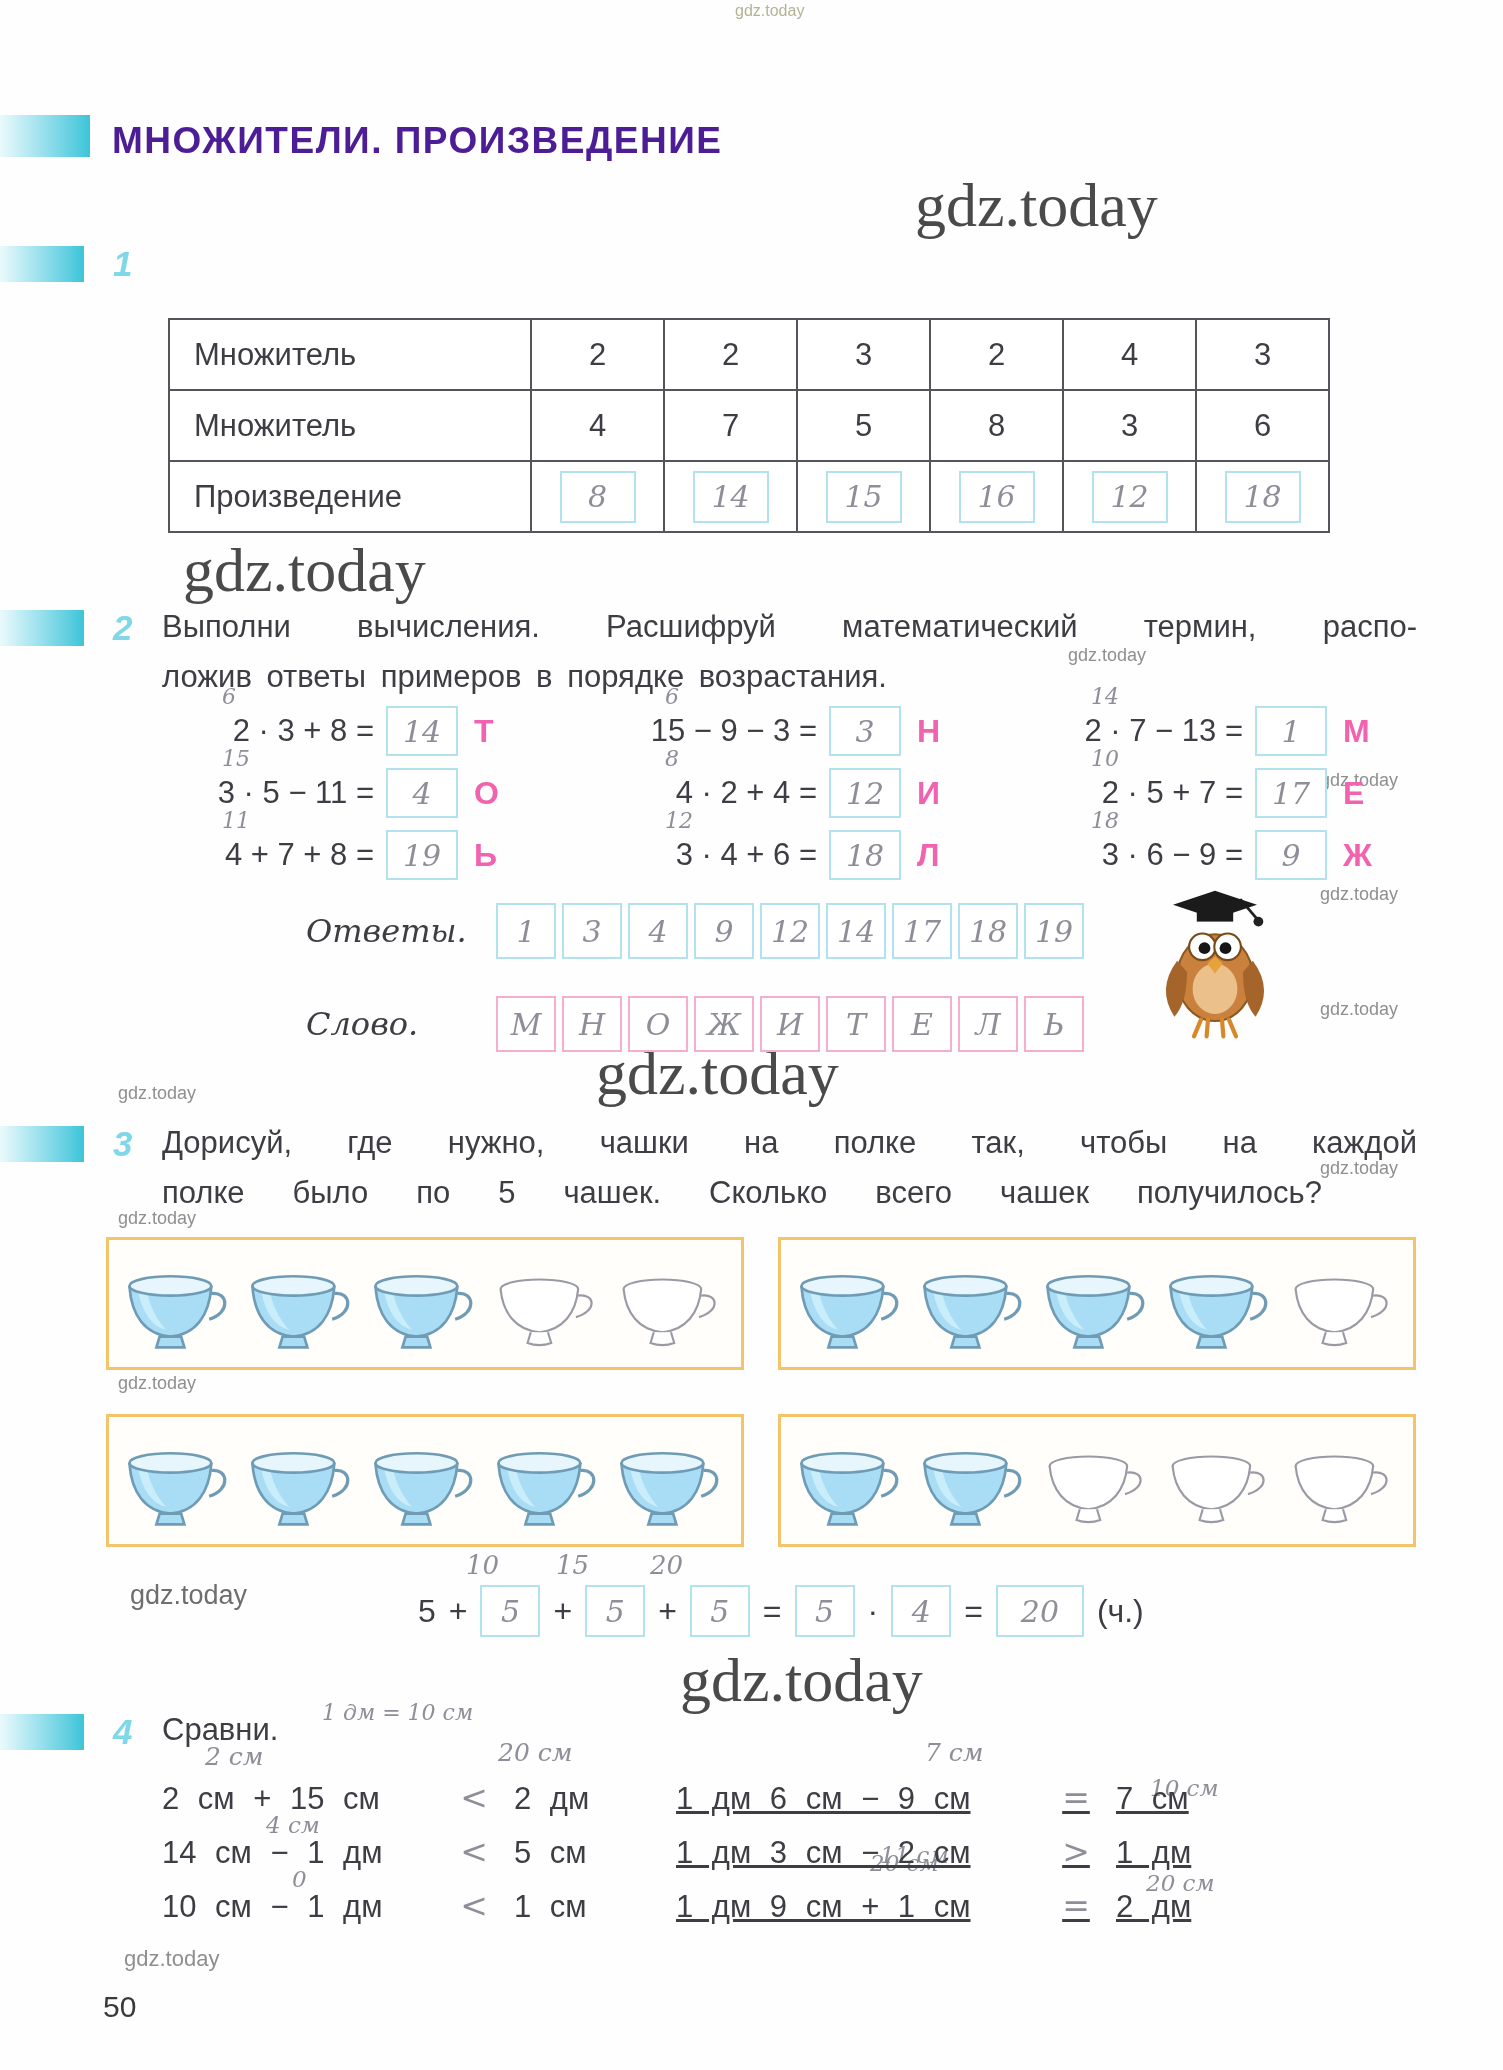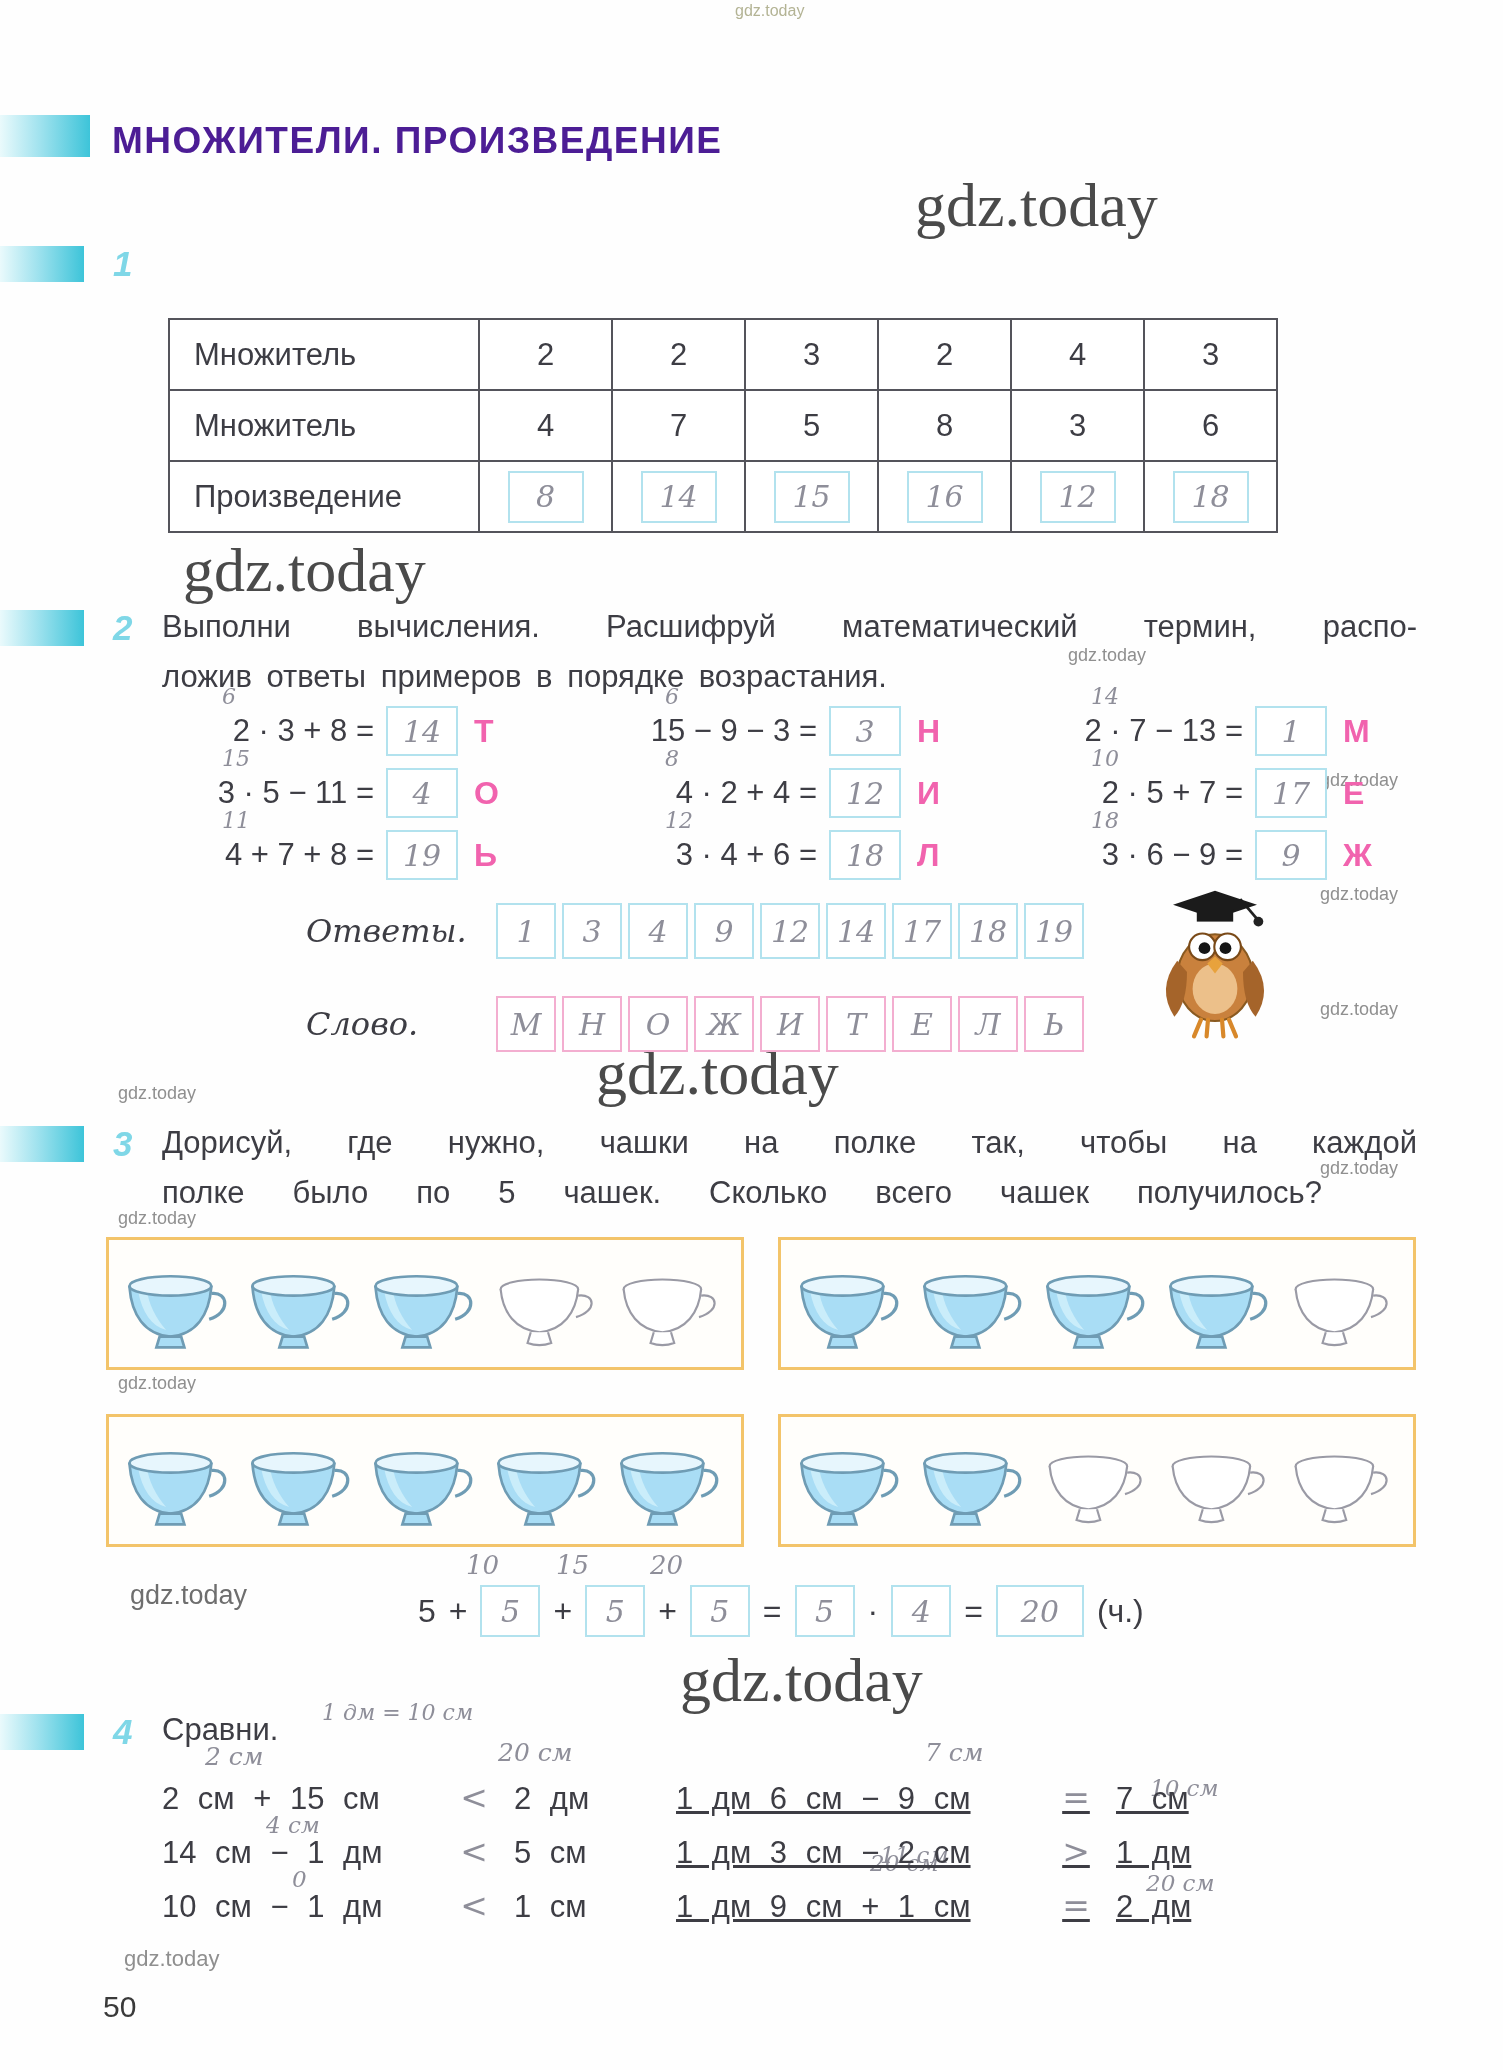--- a/index.html
+++ b/index.html
@@ -36,21 +36,21 @@
   .ans-box { display:inline-flex; align-items:center; justify-content:center;
     width:72px; height:50px; border:2px solid #b2e2ee; background:#ffffff; font-size:30px; }
   .ans-box.sm { width:60px; height:52px; }
   .ans-box.wide { width:88px; }
   .ans-box.cell { width:76px; height:52px; }
   .word-box { border-color:#f3aed0; }
 
   
   .t1-table { position:absolute; left:168px; top:318px; border-collapse:collapse; }
   .t1-table td { border:2px solid #54545b; height:71px; font-size:31px; background:#fff; }
-  .t1-table td.lbl { width:310px; padding-left:24px; }
+  .t1-table td.lbl { width:362px; padding-left:24px; }
   .t1-table td.val { width:133px; text-align:center; }
 
   
   .eq-grid { position:absolute; left:162px; top:700px; display:grid;
     grid-template-columns:443px 426px 430px; grid-auto-rows:62px; }
   .eq { position:relative; display:flex; align-items:center; }
   .eq-expr { display:inline-block; width:212px; text-align:right; font-size:31px;
     margin-right:12px; white-space:pre; }
   .eq-note { position:absolute; top:-16px; left:60px; font-size:22px; }
   .eq-letter { color:#f163ae; font-weight:bold; font-size:32px; margin-left:16px; }

